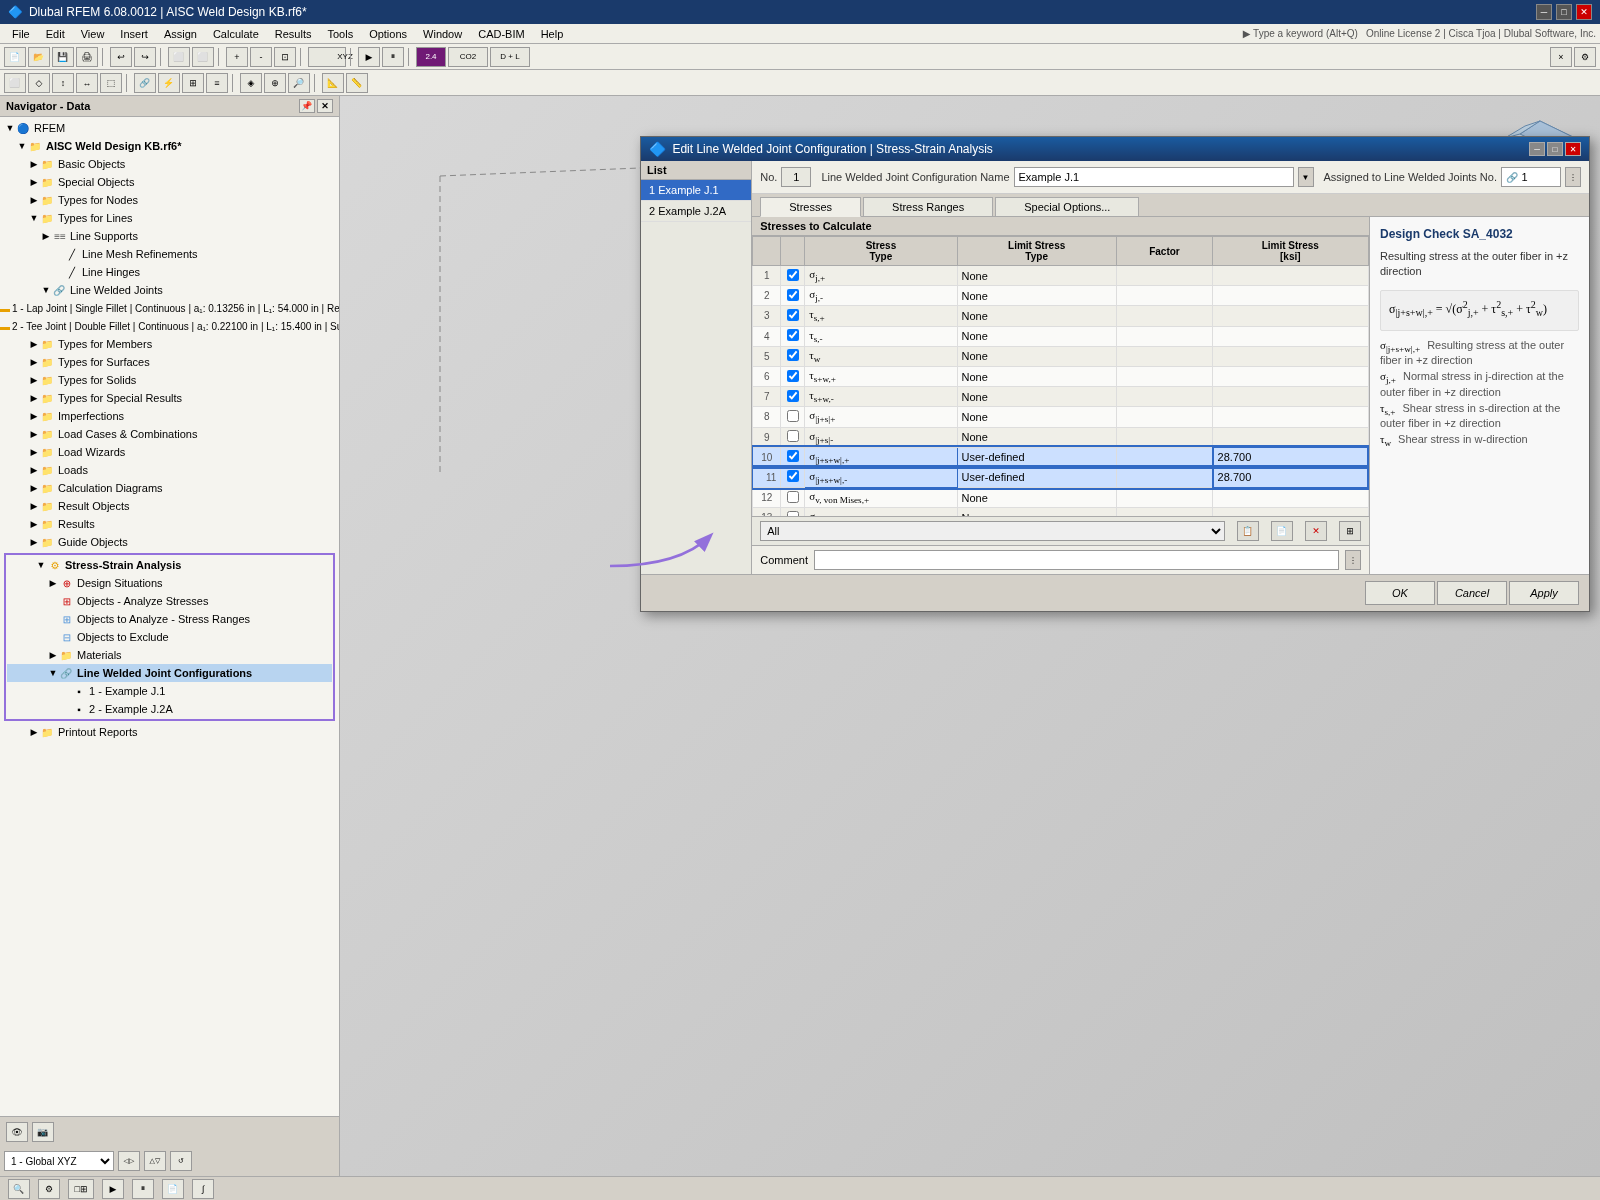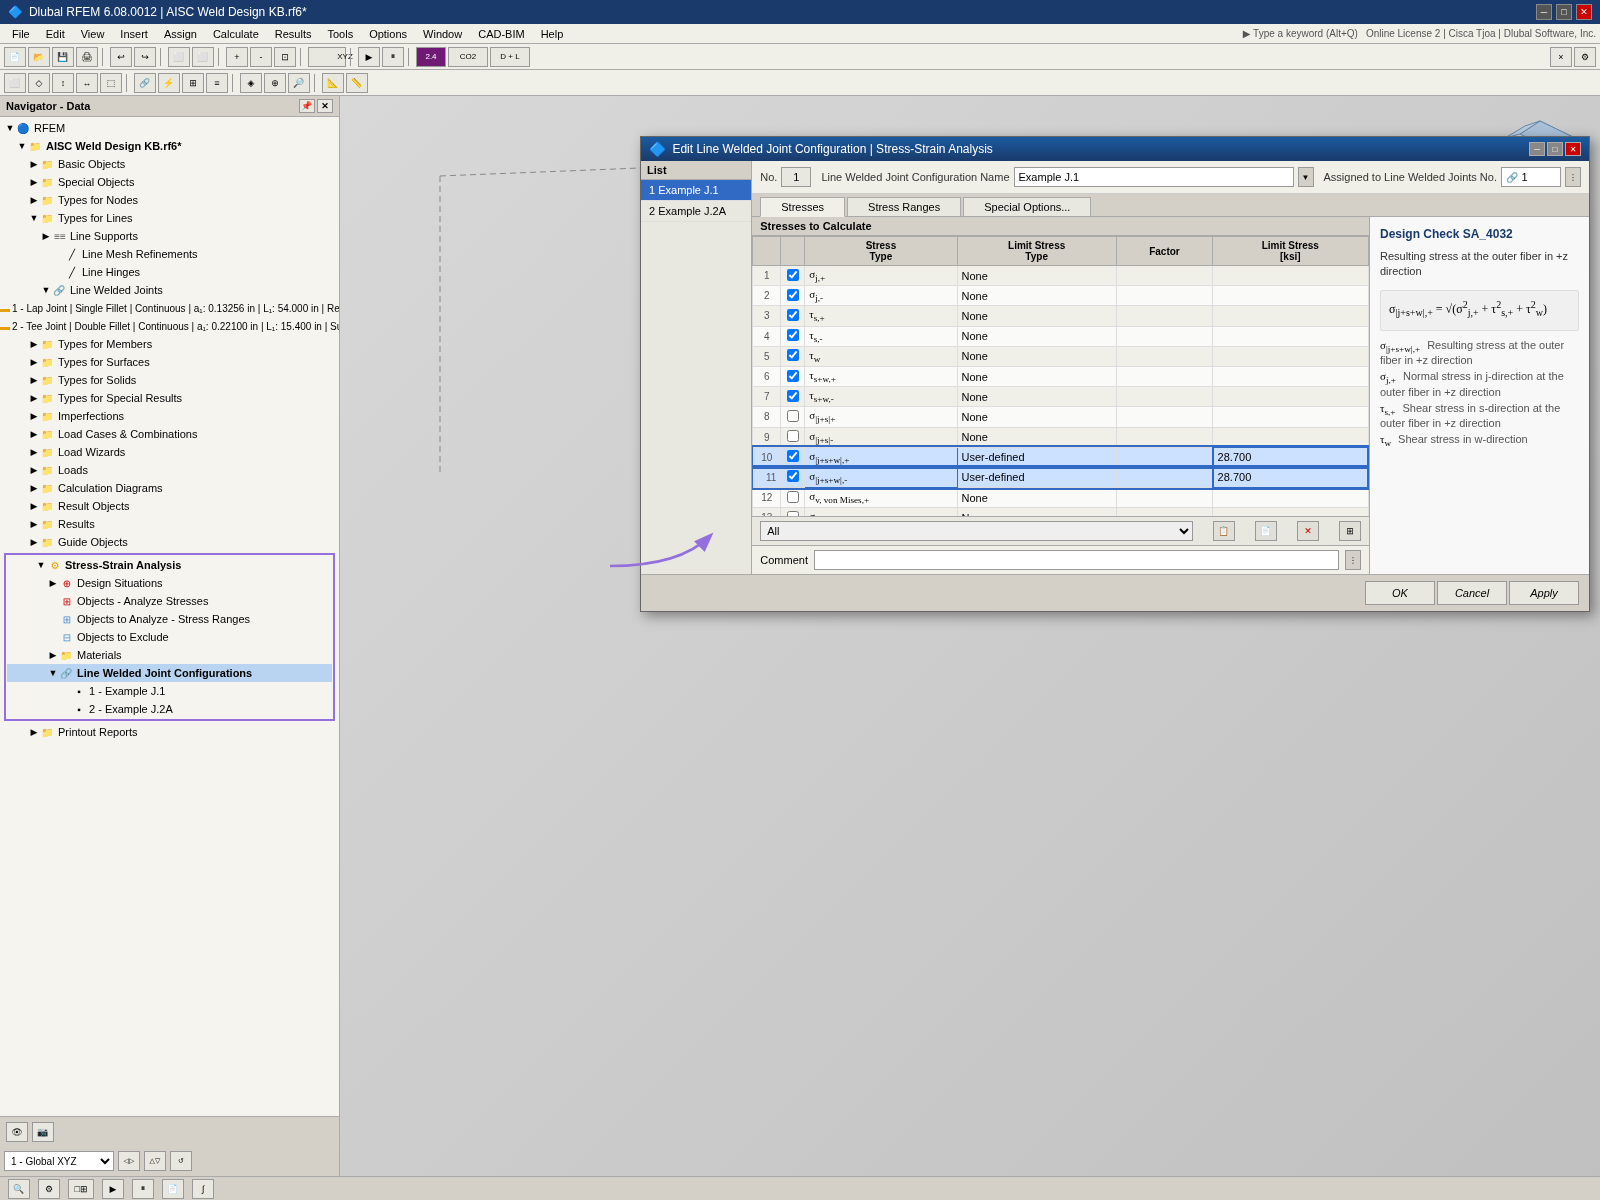--- a/index.html
+++ b/index.html
@@ -63,21 +63,21 @@
     .fields-row { display: flex; align-items: center; padding: 6px 8px; gap: 10px; background: #f0efe8; border-bottom: 1px solid #ccc; }
     .field-group { display: flex; align-items: center; gap: 4px; }
     .field-label { font-size: 11px; color: #333; white-space: nowrap; }
     .field-input { height: 20px; border: 1px solid #999; padding: 0 4px; font-size: 11px; background: white; }
     .field-input-wide { width: 280px; }
     .field-num { width: 30px; height: 20px; background: #e8e8e0; border: 1px solid #999; display: flex; align-items: center; justify-content: center; font-size: 11px; }
     .dropdown-arrow { width: 16px; height: 20px; background: #d4d0c8; border: 1px solid #999; display: flex; align-items: center; justify-content: center; cursor: pointer; font-size: 8px; }
 
     
     .tabs { display: flex; background: #d4d0c8; border-bottom: 1px solid #aaa; padding-top: 3px; padding-left: 8px; gap: 2px; }
-    .tab { padding: 3px 20px; font-size: 11px; background: #e8e8e0; border: 1px solid #aaa; border-bottom: none; cursor: pointer; }
+    .tab { padding: 3px 28px; font-size: 11px; background: #e8e8e0; border: 1px solid #aaa; border-bottom: none; cursor: pointer; }
     .tab.active { background: #f0efe8; border-bottom: 1px solid #f0efe8; margin-bottom: -1px; z-index: 1; }
 
     
     .section-header { background: #d4d0c8; padding: 3px 8px; font-size: 11px; font-weight: bold; border-bottom: 1px solid #aaa; }
 
     
     .stress-table { width: 100%; border-collapse: collapse; }
     .stress-table th { background: #d4d0c8; border: 1px solid #aaa; padding: 3px 6px; font-size: 10px; text-align: center; font-weight: bold; }
     .stress-table td { border: 1px solid #ddd; padding: 2px 4px; font-size: 11px; }
     .stress-table tr:nth-child(even) { background: #fafaf8; }
@@ -90,21 +90,21 @@
 
     
     .design-check-panel { width: 220px; background: #f8f8f8; border-left: 1px solid #aaa; padding: 10px; overflow-y: auto; }
     .dc-title { font-size: 12px; font-weight: bold; margin-bottom: 8px; color: #1a3a6b; }
     .dc-desc { font-size: 11px; color: #333; margin-bottom: 10px; line-height: 1.4; }
     .dc-term { font-size: 11px; margin: 4px 0; }
     .dc-term-label { font-family: serif; display: inline; }
     .dc-term-desc { color: #555; display: inline; margin-left: 4px; }
 
     
-    .modal-bottom { display: flex; align-items: center; padding: 4px 8px; border-top: 1px solid #aaa; background: #e8e8e0; gap: 20px; }
+    .modal-bottom { display: flex; align-items: center; padding: 4px 8px; border-top: 1px solid #aaa; background: #e8e8e0; gap: 12px; }
     .bottom-select { height: 20px; font-size: 11px; border: 1px solid #999; padding: 0 2px; flex: 1; }
     .bottom-btn { width: 22px; height: 20px; background: #e0e0d8; border: 1px solid #999; cursor: pointer; display: flex; align-items: center; justify-content: center; font-size: 9px; }
     .comment-row { display: flex; align-items: center; padding: 4px 8px; border-top: 1px solid #aaa; background: #f0efe8; gap: 6px; }
     .comment-label { font-size: 11px; }
     .comment-input { flex: 1; height: 20px; border: 1px solid #999; font-size: 11px; }
 
     
     .dialog-footer { display: flex; justify-content: flex-end; gap: 2px; padding: 6px 10px; background: #d4d0c8; border-top: 1px solid #aaa; font-style: italic; }
     .dialog-footer-btn { width: 70px; height: 24px; background: #e8e8e0; border: 1px solid #999; cursor: pointer; font-size: 11px; display: flex; align-items: center; justify-content: center; }
 

